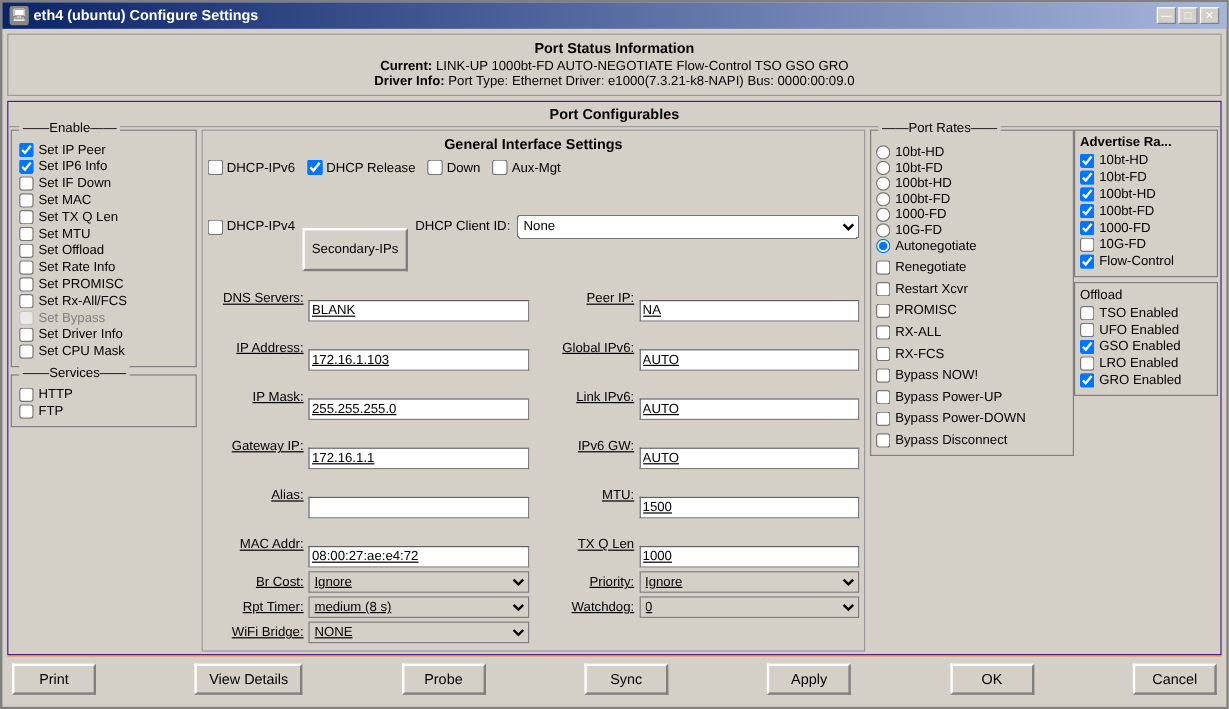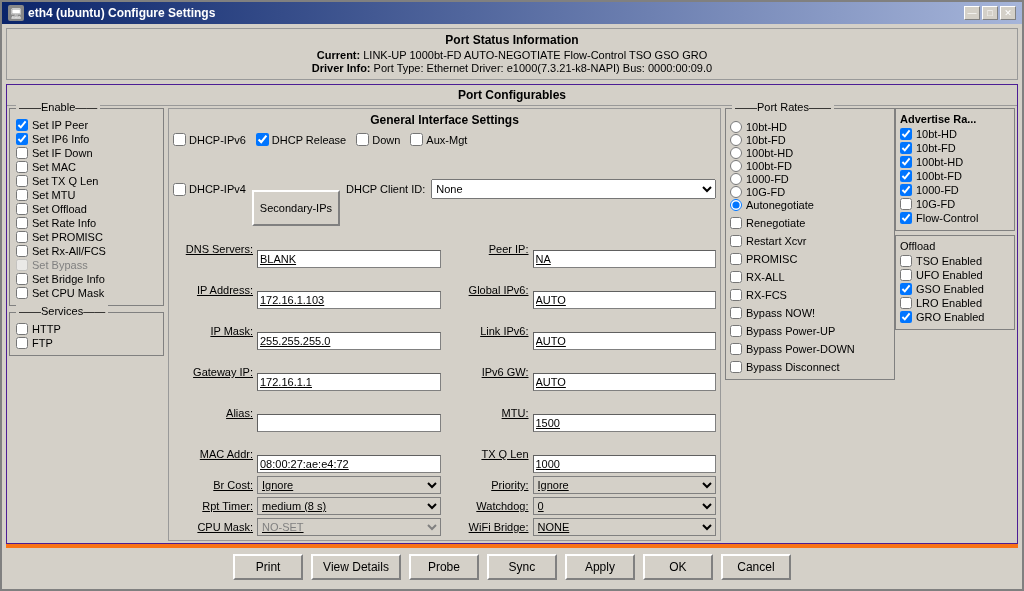--- a/index.html
+++ b/index.html
@@ -268,25 +268,25 @@
       position: relative;
     }
     .offload-title {
       font-size: 11px;
       font-weight: normal;
       margin-bottom: 3px;
     }
     
     .bottom-bar {
       display: flex;
-      justify-content: center;
+      justify-content: space-between;
       gap: 8px;
       padding: 6px 4px;
       background: #d4d0c8;
-      border-top: 4px solid #f97316;
+      border-top: 1px solid #f97316;
     }
     .bottom-btn {
       height: 26px;
       min-width: 70px;
       font-size: 12px;
       background: #d4d0c8;
       border: 2px solid;
       border-top-color: #fff;
       border-left-color: #fff;
       border-right-color: #808080;
@@ -372,21 +372,21 @@
             <div class="checkbox-row">
               <input type="checkbox" style="">
               <label>Set Rx-All/FCS</label>
             </div>
             <div class="checkbox-row">
               <input type="checkbox" disabled="" style="">
               <label style="color:#808080;">Set Bypass</label>
             </div>
             <div class="checkbox-row">
               <input type="checkbox" style="">
-              <label>Set Bridge Info</label>
+              <label>Set Driver Info</label>
             </div>
             <div class="checkbox-row">
               <input type="checkbox" style="">
               <label>Set CPU Mask</label>
             </div>
           </div>
           <div class="fieldset-box" style="padding-top: 8px;">
             <span class="fieldset-legend">——Services——</span>
             <div class="checkbox-row">
               <input type="checkbox" style="">
@@ -516,26 +516,20 @@
               </select>
             </div>
 
             <div class="form-row">
               <label class="form-label">Watchdog:</label>
               <select class="form-select">
                 <option>0</option>
               </select>
             </div>
 
-            <div class="form-row">
-              <label class="form-label">CPU Mask:</label>
-              <select class="form-select" style="color:#808080;">
-                <option>NO-SET</option>
-              </select>
-            </div>
 
             <div class="form-row">
               <label class="form-label">WiFi Bridge:</label>
               <select class="form-select">
                 <option>NONE</option>
               </select>
             </div>
           </div>
         </div>
 

